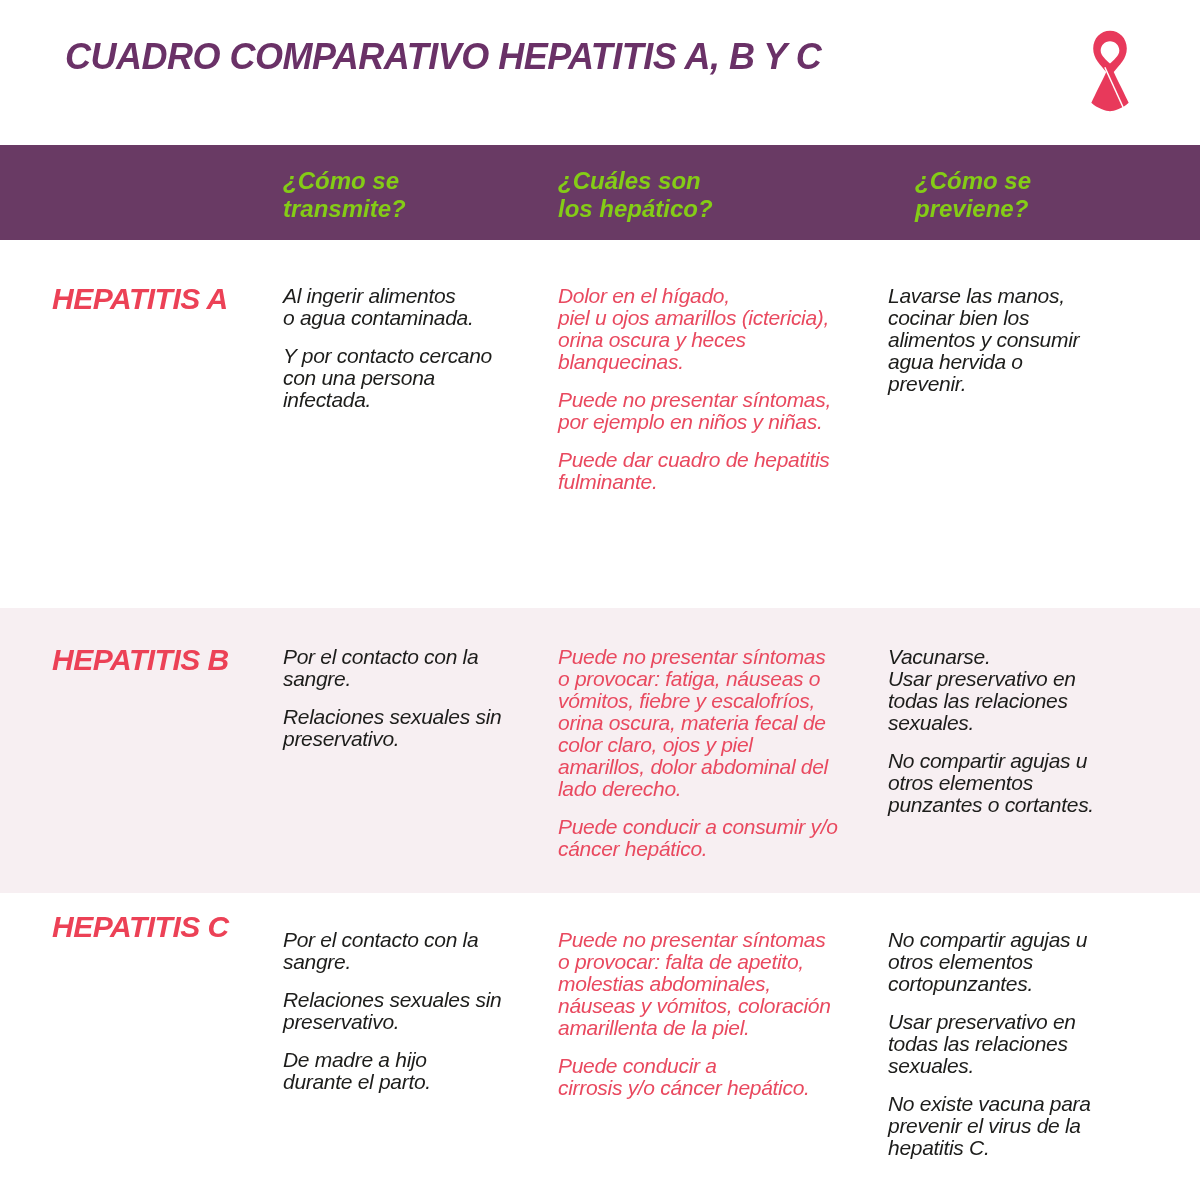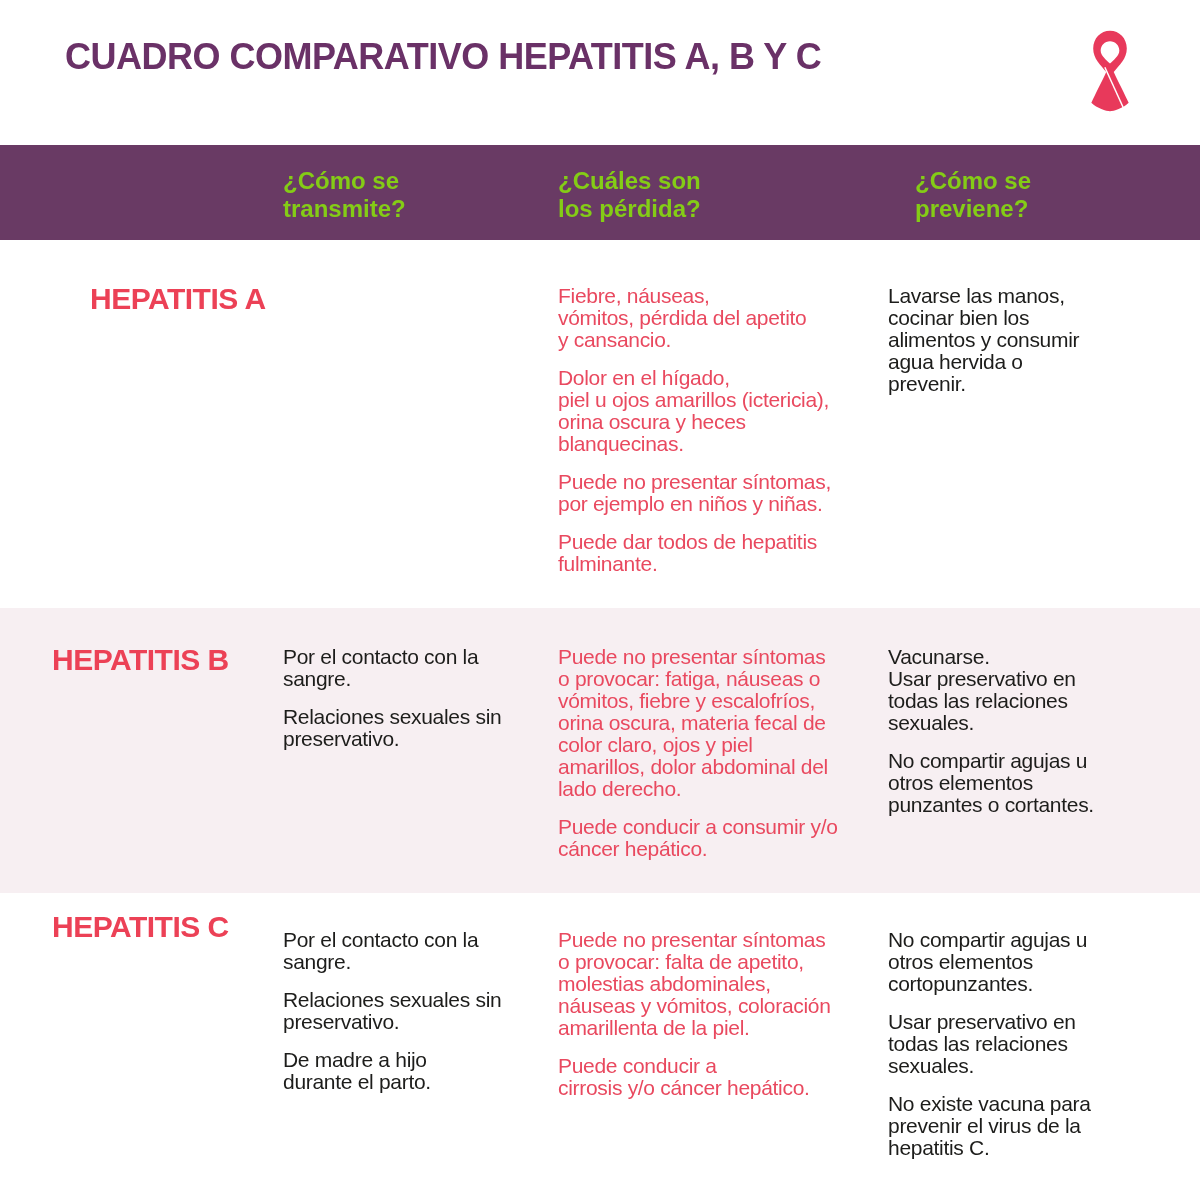--- a/index.html
+++ b/index.html
@@ -6,21 +6,21 @@
     --title_purple:#6A3167;
     --header_purple:#693A64;
     --accent_red:#EC4156;
     --symptom_red:#E9495F;
     --row_b_pink:#F7EFF2;
     --body_black:#1D1D1B;
   }
   html,body{margin:0;padding:0;background:#fff;}
   .canvas{
     position:relative;width:1200px;height:1200px;background:#ffffff;
-    overflow:hidden;font-family:"Liberation Sans",sans-serif;
+    overflow:hidden;font-family:"Liberation Sans",sans-serif;font-style:italic;
   }
   .title{
     position:absolute;left:65px;top:36px;
     font-size:36px;font-weight:bold;color:var(--title_purple);
     letter-spacing:-0.5px;white-space:nowrap;
   }
   .ribbon{position:absolute;left:1082px;top:28px;width:56px;height:86px;}
   .header-band{
     position:absolute;left:0;top:145px;width:1200px;height:95px;
     background:var(--header_purple);
@@ -42,21 +42,21 @@
   }
   .cell{
     position:absolute;font-size:21px;line-height:22px;letter-spacing:-0.3px;
     color:var(--body_black);
   }
   .cell p{margin:0 0 16px 0;white-space:pre-line;}
   .cell.symptoms{color:var(--symptom_red);}
   .col-trans{left:283px;width:255px;}
   .col-symp{left:558px;width:325px;}
   .col-prev{left:888px;width:280px;}
-  .top-a{top:285px;} .label-a{top:282px;margin-left:38px;}
+  .top-a{top:285px;} .label-a{top:282px;}
   .top-b{top:646px;} .label-b{top:643px;}
   .top-c{top:929px;} .label-c{top:910px;}
 </style>
 </head>
 <body>
 
 <div class="canvas">
 
   <div class="title">CUADRO COMPARATIVO HEPATITIS A, B Y C</div>
 
@@ -78,39 +78,43 @@
       C26 33 20 28.5 20 23
       C20 17.5 24.5 13 30 13
       Z"></path>
     <line x1="24.5" y1="41" x2="45.5" y2="87" stroke="#ffffff" stroke-width="1.6"></line>
   </svg>
 
   <div class="header-band">
     <div class="col-header col-h-1">¿Cómo se
 transmite?</div>
     <div class="col-header col-h-2">¿Cuáles son
-los pérdida?</div>
+los hepático?</div>
     <div class="col-header col-h-3">¿Cómo se
 previene?</div>
   </div>
 
   <div class="row-band-b"></div>
 
   <div class="row-label label-a">HEPATITIS A</div>
+  <div class="cell col-trans top-a">
+      <p>Al ingerir alimentos
+o agua contaminada.</p>
+      <p>Y por contacto cercano
+con una persona
+infectada.</p>
+    </div>
   <div class="cell col-symp symptoms top-a">
-      <p>Fiebre, náuseas,
-vómitos, pérdida del apetito
-y cansancio.</p>
       <p>Dolor en el hígado,
 piel u ojos amarillos (ictericia),
 orina oscura y heces
 blanquecinas.</p>
       <p>Puede no presentar síntomas,
 por ejemplo en niños y niñas.</p>
-      <p>Puede dar todos de hepatitis
+      <p>Puede dar cuadro de hepatitis
 fulminante.</p>
     </div>
   <div class="cell col-prev top-a">
       <p>Lavarse las manos,
 cocinar bien los
 alimentos y consumir
 agua hervida o
 prevenir.</p>
     </div>
 

